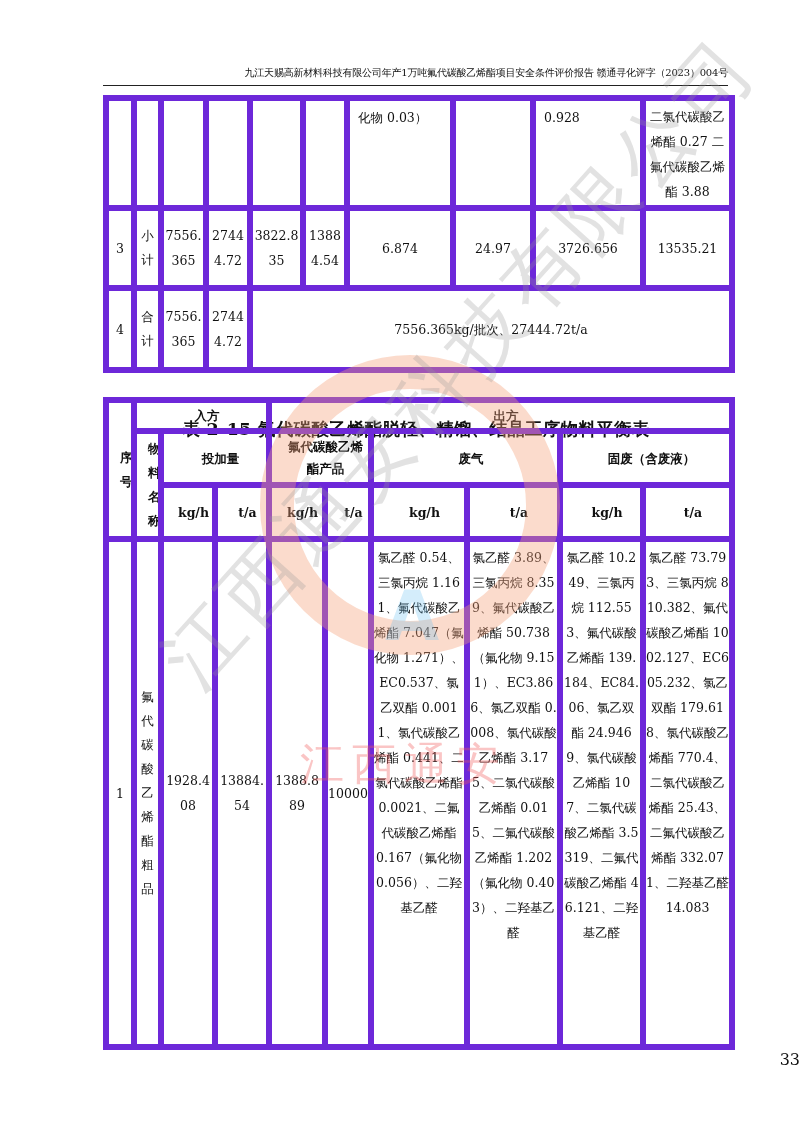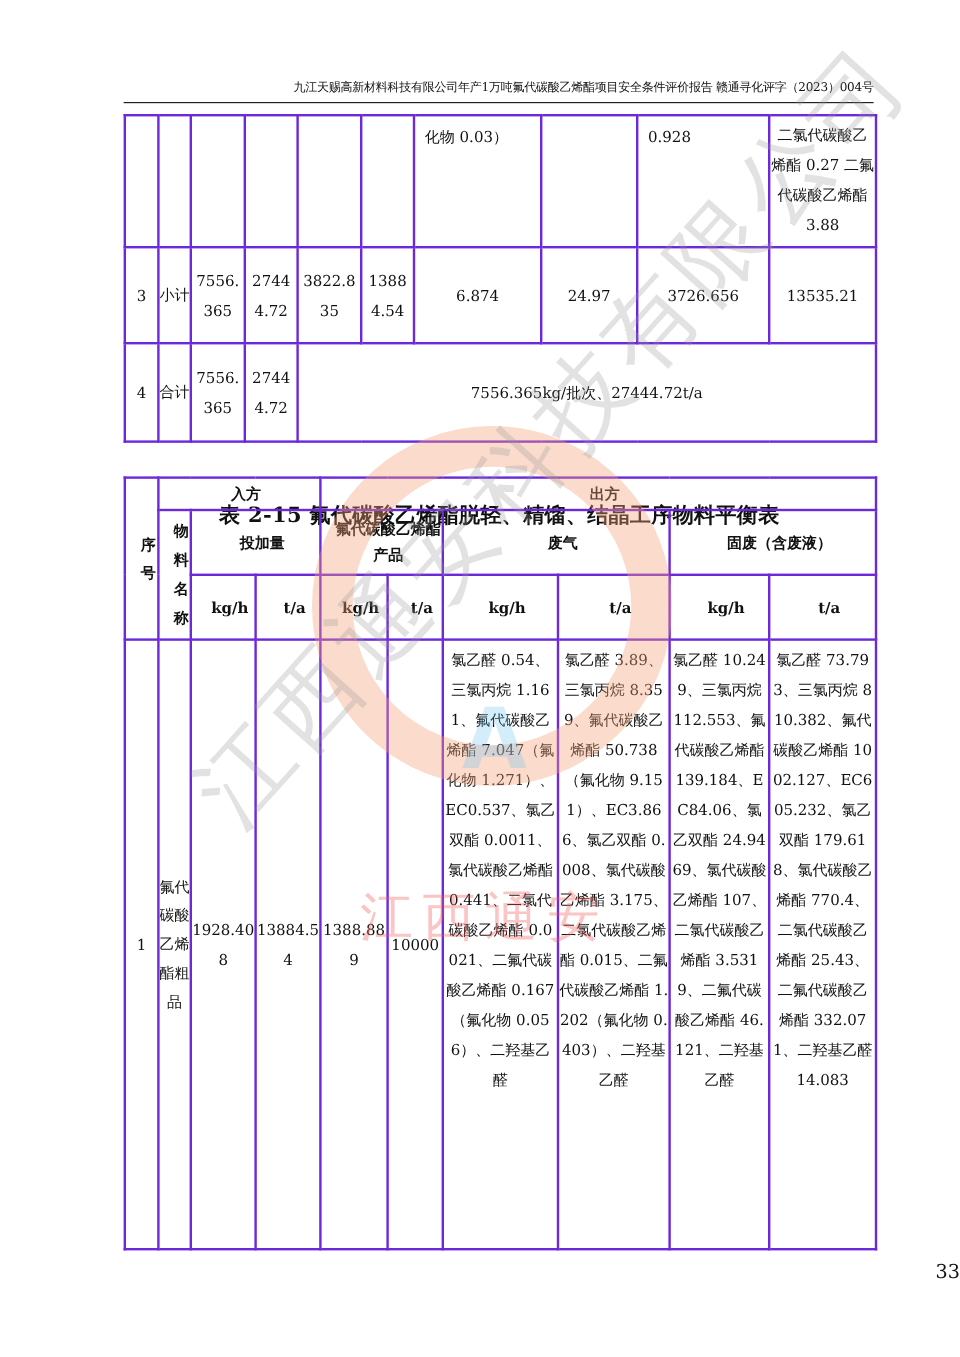--- a/index.html
+++ b/index.html
@@ -2,21 +2,21 @@
 <html><head>
 <meta charset="utf-8">
 <style>
   html, body { margin: 0; padding: 0; background: #ffffff; }
   body { width: 800px; height: 1131px; position: relative; overflow: hidden;
          font-family: "DejaVu Serif", "Liberation Serif", serif; color: #111; }
   .header { position: absolute; left: 103px; top: 66px; width: 625px; text-align: right;
             font-size: 10px; letter-spacing: -0.2px; white-space: nowrap; }
   .header-rule { position: absolute; left: 103px; top: 85px; width: 625px; height: 0; border-top: 1px solid #222; }
   table { border-collapse: collapse; position: absolute; left: 103px; table-layout: fixed; }
-  td, th { border: 2px solid #6d28d9; padding: 0; text-align: center; vertical-align: middle;
+  td, th { border: 6px solid #6d28d9; padding: 0; text-align: center; vertical-align: middle;
            font-size: 12.5px; line-height: 25px; font-weight: normal; overflow: hidden; word-break: break-all; }
   .t1 { top: 95px; width: 626px; border: 2px solid #222; }
   .t2 { top: 397px; width: 626px; border: 2px solid #222; }
   .vt { line-height: 24px; }
   .bold { font-weight: bold; padding-left: 11px; }
   .cell-left { text-align: left; padding-left: 8px; vertical-align: top; padding-top: 4px; }
   .cell-top { vertical-align: top; padding-top: 3px; }
   .caption { position: absolute; left: 103px; top: 369px; width: 626px; text-align: center;
              font-size: 17.5px; font-weight: bold; letter-spacing: 0.3px; white-space: nowrap; margin-top: 48px; }
   .pagenum { position: absolute; left: 0; width: 800px; top: 1050px; text-align: right; font-size: 16px; }

